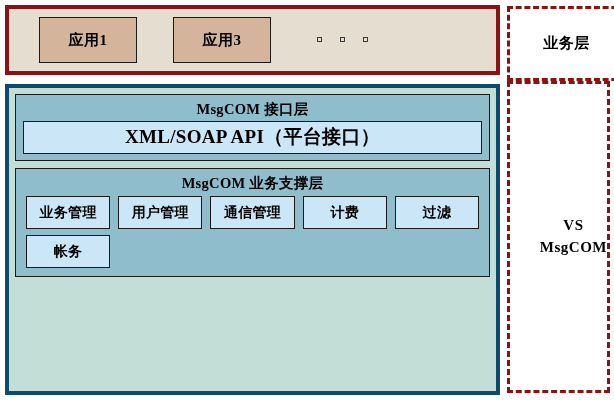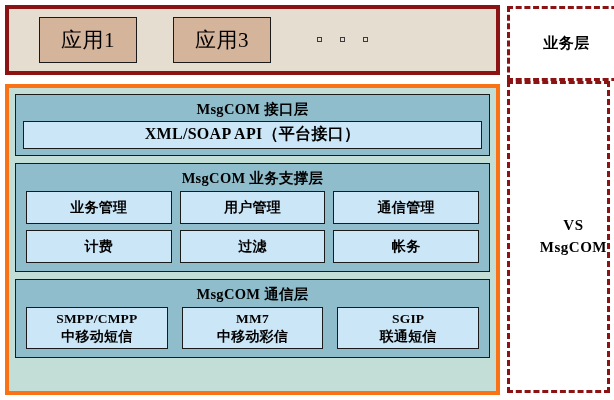--- a/index.html
+++ b/index.html
@@ -46,22 +46,22 @@
   }
   .app-box {
     width: 98px;
     height: 46px;
     box-sizing: border-box;
     border: 1px solid #1a1a1a;
     background: #d5b49c;
     display: flex;
     align-items: center;
     justify-content: center;
-    font-size: 21px;
-    font-weight: normal;
+    font-size: 15px;
+    font-weight: bold;
     color: #000000;
     letter-spacing: 0.5px;
   }
   .ellipsis {
     display: flex;
     align-items: center;
     gap: 18px;
     margin-left: 10px;
     padding-bottom: 2px;
   }
@@ -75,21 +75,21 @@
   }
 
   
   .platform-box {
     position: absolute;
     left: 5px;
     top: 84px;
     width: 495px;
     height: 311px;
     box-sizing: border-box;
-    border: 4px solid #f97316;
+    border: 4px solid #0c4a6e;
     background: #c3ded7;
     padding: 6px;
   }
 
   .layer {
     box-sizing: border-box;
     border: 1px solid #1a1a1a;
     background: #8fbdcc;
     padding: 4px 7px 6px 7px;
   }
@@ -106,31 +106,31 @@
     padding: 1px 0 3px 0;
     letter-spacing: 0.3px;
   }
 
   
   .iface-bar {
     box-sizing: border-box;
     border: 1px solid #1a1a1a;
     background: #cae6f7;
     text-align: center;
-    font-size: 16px;
+    font-size: 19px;
     font-weight: bold;
     color: #000000;
     padding: 2px 0 3px 0;
     letter-spacing: 0.3px;
   }
 
   
   .grid {
     display: grid;
-    grid-template-columns: repeat(3, 1fr);
+    grid-template-columns: repeat(5, 1fr);
     gap: 6px 8px;
     padding: 1px 3px 2px 3px;
   }
   .cell {
     box-sizing: border-box;
     border: 1px solid #1a1a1a;
     background: #cae6f7;
     height: 33px;
     display: flex;
     align-items: center;
@@ -245,41 +245,20 @@
         </div>
         <div class="cell">
           <span>过滤</span>
         </div>
         <div class="cell">
           <span>帐务</span>
         </div>
       </div>
     </div>
 
-    <div class="layer">
-      <div class="layer-title">MsgCOM 通信层</div>
-      <div class="grid-comm">
-
-        <div class="cell-comm">
-          <span class="ln1">SMPP/CMPP</span>
-          <span class="ln2">中移动短信</span>
-        </div>
-
-        <div class="cell-comm">
-          <span class="ln1">MM7</span>
-          <span class="ln2">中移动彩信</span>
-        </div>
-
-        <div class="cell-comm">
-          <span class="ln1">SGIP</span>
-          <span class="ln2">联通短信</span>
-        </div>
-
-      </div>
-    </div>
 
   </div>
 
   <div class="dashed-box" id="dashed-top">
     <span>业务层</span>
   </div>
 
   <div class="dashed-box" id="dashed-bottom">
     <div>
       <div>VS</div>

